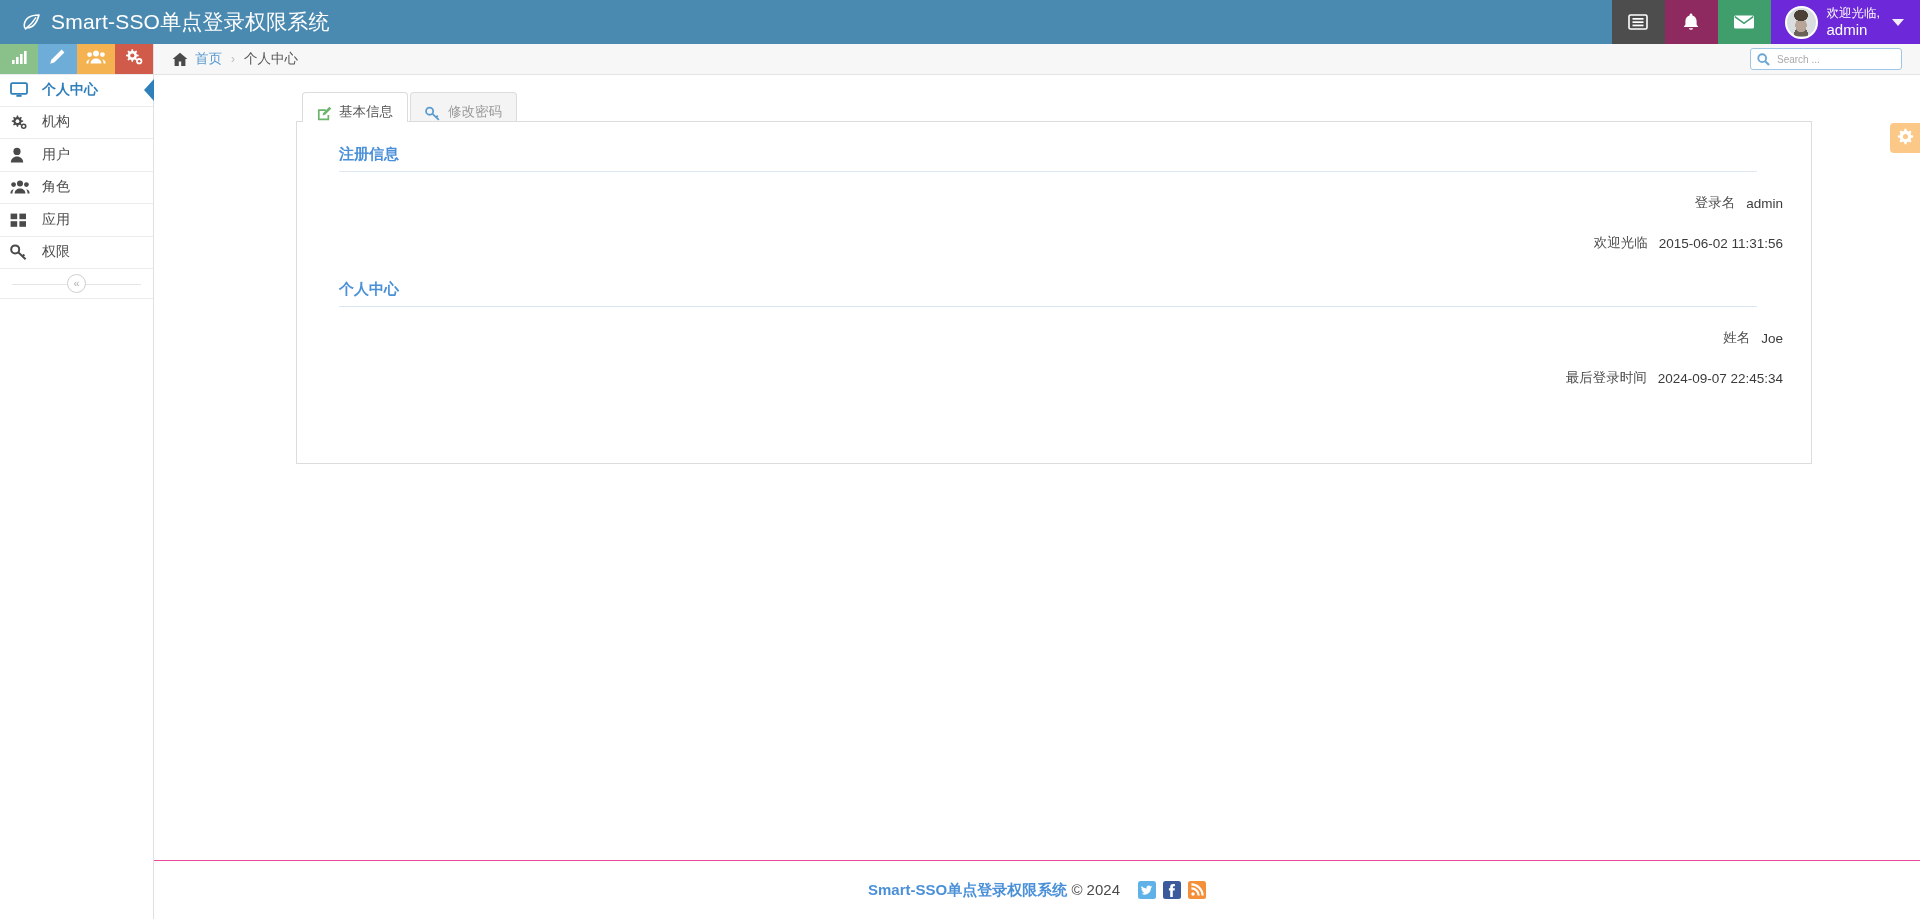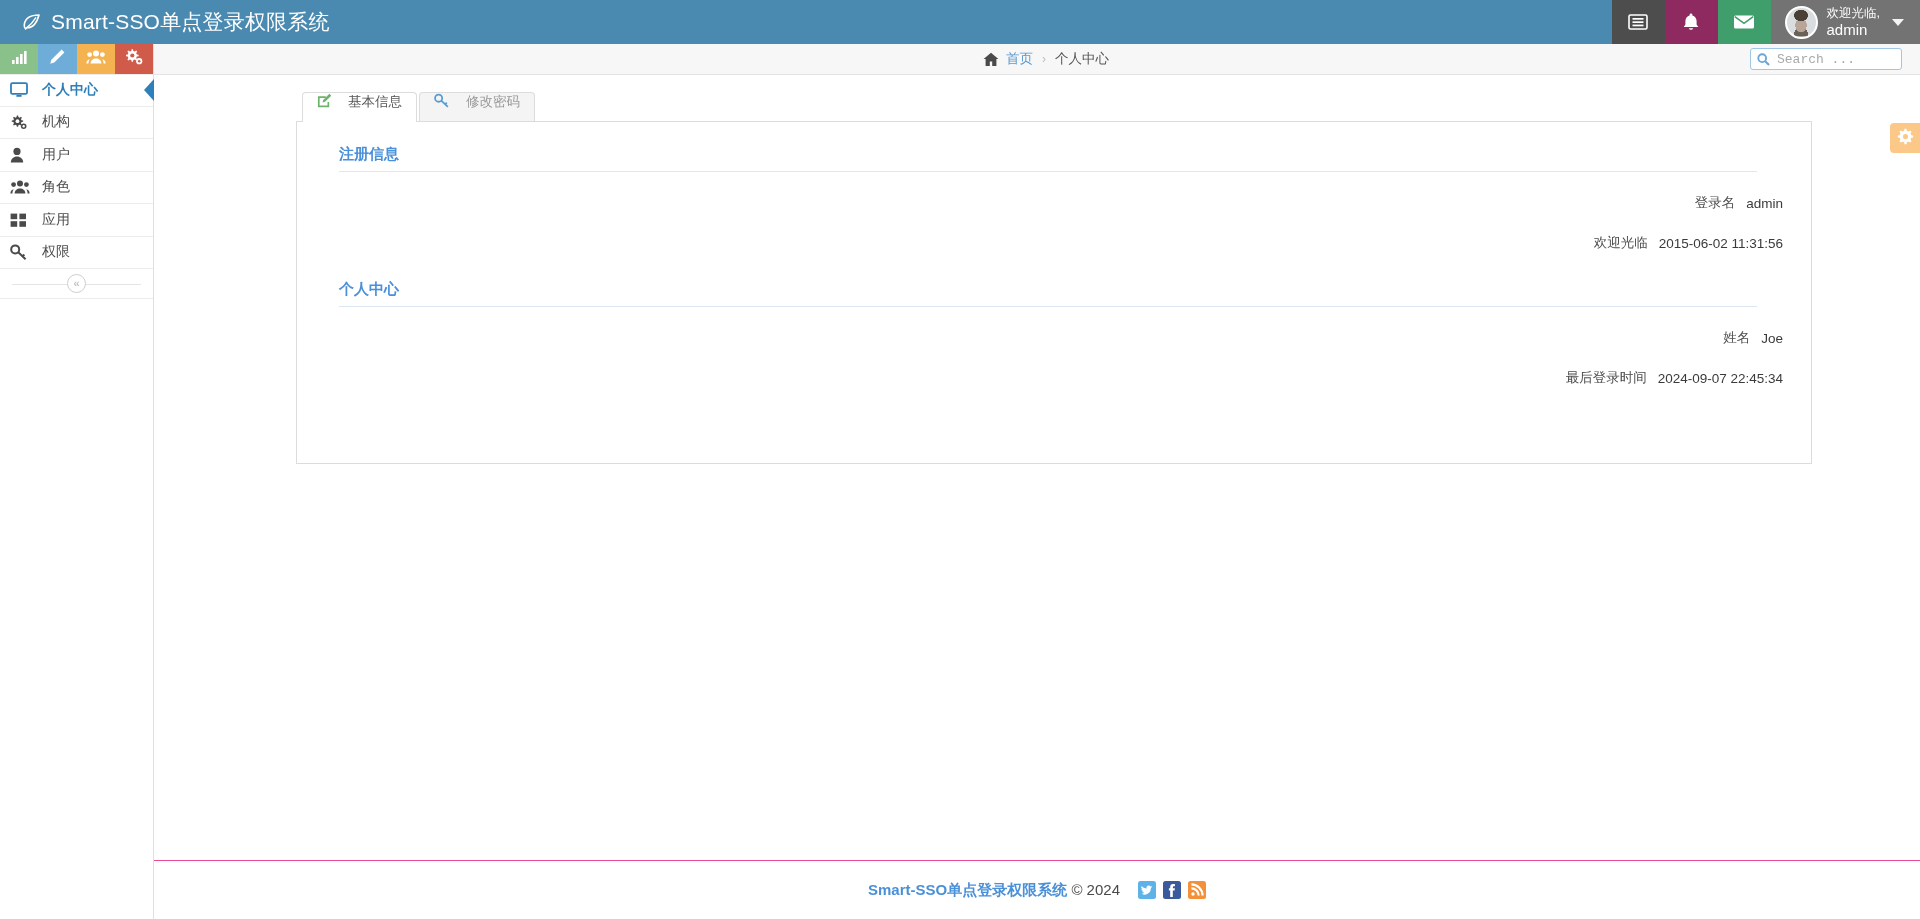--- a/index.html
+++ b/index.html
@@ -41,21 +41,21 @@
     cursor: pointer;
   }
   .nav-btn.toggle  { background: #4d4d4d; }
   .nav-btn.bell    { background: #8f2a61; }
   .nav-btn.mail    { background: #3f9e6c; }
   .nav-btn svg { display: block; }
 
   .user-box {
     display: flex; align-items: center;
     padding: 0 16px 0 14px;
-    background: #737373;
+    background: #6d28d9;
     cursor: pointer;
     min-width: 148px;
   }
   .avatar {
     width: 33px; height: 33px; border-radius: 50%;
     background: #d9dde0;
     border: 2px solid #ffffff;
     overflow: hidden; flex: 0 0 auto;
     position: relative;
   }
@@ -152,42 +152,41 @@
     background: #ffffff;
   }
 
   .breadcrumb-bar {
     height: 31px;
     background: #f7f7f7;
     border-bottom: 1px solid #e4e4e4;
     display: flex; align-items: center;
     padding-left: 18px;
     position: relative;
-    justify-content: center;
   }
   .bc-home-icon { margin-right: 7px; display: inline-flex; }
   .bc-link { color: #5a9bd0; font-size: 13.5px; cursor: pointer; }
   .bc-sep { color: #bdbdbd; margin: 0 9px; font-size: 12px; }
   .bc-current { color: #555; font-size: 13.5px; }
 
   .search-box {
     position: absolute; right: 18px; top: 50%;
     transform: translateY(-50%);
     width: 152px; height: 22px;
     border: 1px solid #9fc6e4;
     border-radius: 3px;
     background: #fff;
     display: flex; align-items: center;
     padding: 0 6px;
   }
   .search-box .s-icon { margin-right: 5px; display: inline-flex; flex: 0 0 auto; }
   .search-box input {
     border: 0; outline: 0; width: 100%;
-    font-size: 13px; color: #8b5cf6;
-    font-family: Liberation Mono, monospace;
+    font-size: 10px; color: #8b5cf6;
+    font-family: Liberation Sans, sans-serif;
     background: transparent;
   }
   .search-box input::placeholder { color: #a9a9a9; }
 
   
   .gear-fab {
     position: absolute; right: 0; top: 48px;
     width: 30px; height: 30px;
     background: #fbc888;
     border-radius: 4px 0 0 4px;
@@ -200,32 +199,31 @@
   .page-body { position: relative; padding: 17px 0 0 0; height: 806px; }
 
   .tabs {
     display: flex; align-items: flex-end;
     margin-left: 148px;
     height: 29px;
     position: relative;
     z-index: 3;
   }
   .tab {
-    display: flex; align-items: flex-start;
+    display: flex; align-items: flex-end;
     height: 29px;
     padding: 0 14px;
     font-size: 13.5px;
     border: 1px solid #dcdcdc;
     border-bottom: none;
     border-radius: 4px 4px 0 0;
     background: #f4f4f4;
     color: #9a9a9a;
     cursor: pointer;
     margin-right: 2px;
-    gap: 9px;
   }
   .tab.active {
     background: #ffffff;
     color: #555555;
     border-color: #dcdcdc;
     position: relative;
   }
   .tab.active::after {
     content: ""; position: absolute; left: 0; right: 0; bottom: -1px;
     height: 1px; background: #ffffff;

